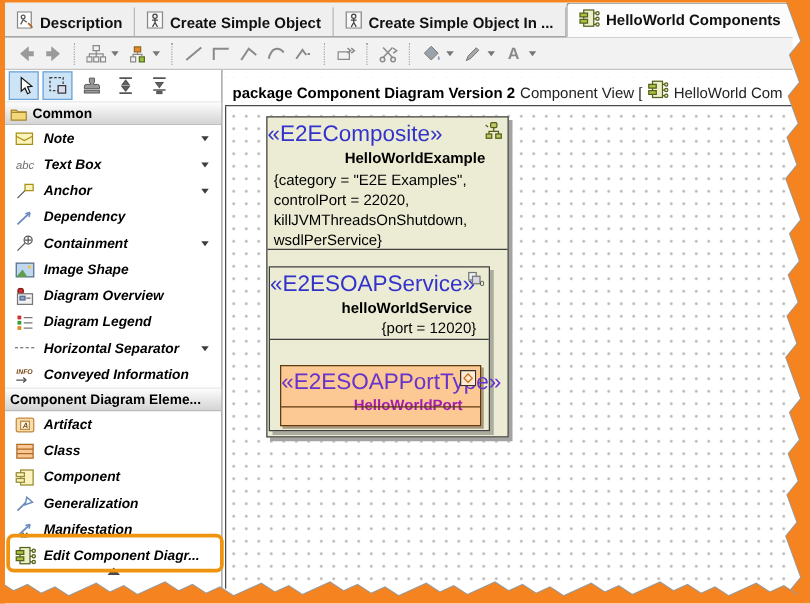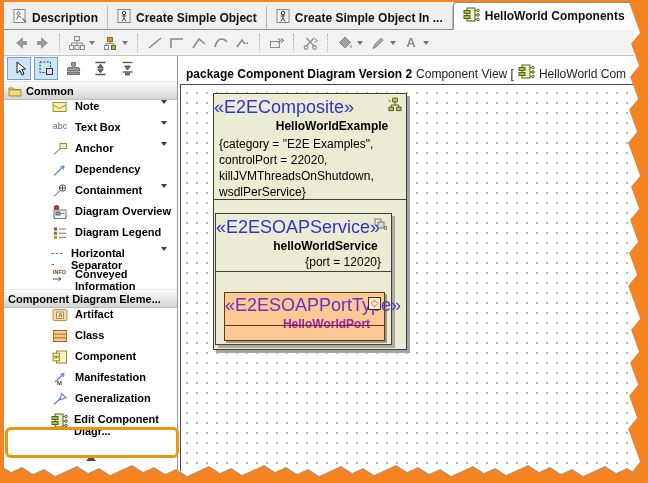--- a/index.html
+++ b/index.html
@@ -36,23 +36,23 @@
 
   
   .sidebar{position:absolute;left:4px;top:55px;width:173px;bottom:12px;background:#FFFFFF;
            border-right:1px solid #969696;z-index:3;}
   .pal-header{height:17px;background:linear-gradient(#FDFDFD,#D4D4D4);border-top:1px solid #E8E8E8;
            border-bottom:1px solid #BDBDBD;display:flex;align-items:center;gap:4px;
            padding:0 4px;font-size:11px;font-weight:bold;color:#000;}
   .toolsrow{height:26px;display:flex;align-items:center;gap:3px;padding-left:3px;}
   .toolbtn{width:22px;height:21px;display:flex;align-items:center;justify-content:center;border:1px solid transparent;}
   .toolbtn.sel{background:#CDE3F6;border:1px solid #6DA3D4;}
-  .pal-item{height:21px;display:flex;align-items:flex-start;gap:6px;padding-left:7px;
-            font-size:11px;font-weight:bold;color:#000;}
-  .pal-item .ic{width:18px;display:flex;justify-content:center;margin-left:40px;}
+  .pal-item{height:21px;display:flex;align-items:center;gap:6px;padding-left:7px;
+            font-size:11px;font-weight:bold;color:#000;font-style:italic;}
+  .pal-item .ic{width:18px;display:flex;justify-content:center;}
   .drop{width:0;height:0;border-left:3.5px solid transparent;border-right:3.5px solid transparent;
         border-top:4px solid #3D3D3D;margin-left:auto;margin-right:10px;}
   .callout{position:absolute;left:1px;top:372px;width:168px;height:25px;
            border:3px solid #F0930E;border-radius:6px;z-index:20;pointer-events:none;}
   .scrollind{position:absolute;left:0;right:0;bottom:6px;text-align:center;}
   .scrollind span{display:inline-block;width:0;height:0;border-left:5px solid transparent;
            border-right:5px solid transparent;border-bottom:6px solid #4A4A4A;}
 
   
   .canvas{position:absolute;left:179px;top:55px;right:12px;bottom:12px;background:#FFFFFF;
@@ -330,20 +330,30 @@
           <circle cx="10.5" cy="4" r="3.2" fill="#FFF" stroke="#555"></circle>
           <path d="M10.5 1.5 V6.5 M8 4 H13" stroke="#555" fill="none"></path>
         </svg>
       </span>
     <span>Containment</span>
     <span class="drop"></span>
   </div>
   <div class="pal-item">
     <span class="ic">
         <svg width="16" height="14">
+          <rect x="1" y="1.5" width="14" height="11" fill="#BFD8F0" stroke="#5A6C88"></rect>
+          <path d="M1 12.5 L6 6.5 L10 12.5 Z" fill="#5E9E4E"></path>
+          <circle cx="11.5" cy="4.5" r="1.4" fill="#F2C24A"></circle>
+        </svg>
+      </span>
+    <span>Image Shape</span>
+  </div>
+  <div class="pal-item">
+    <span class="ic">
+        <svg width="16" height="14">
           <circle cx="4.5" cy="2.8" r="2.2" fill="#CC3333" stroke="#881818"></circle>
           <rect x="2" y="5" width="12" height="8.5" fill="#F2F2F2" stroke="#777"></rect>
           <rect x="4" y="7" width="4" height="3" fill="#8CA4CC" stroke="#55678C"></rect>
           <path d="M9 8.5 h3.5" stroke="#777"></path>
         </svg>
       </span>
     <span>Diagram Overview</span>
   </div>
   <div class="pal-item">
     <span class="ic">
@@ -402,35 +412,35 @@
           <rect x="4.5" y="1" width="10" height="12" fill="#FCF3BE" stroke="#958A30"></rect>
           <rect x="1" y="3.2" width="6.5" height="3" fill="#FCF3BE" stroke="#958A30"></rect>
           <rect x="1" y="7.8" width="6.5" height="3" fill="#FCF3BE" stroke="#958A30"></rect>
         </svg>
       </span>
     <span>Component</span>
   </div>
   <div class="pal-item">
     <span class="ic">
         <svg width="16" height="14">
+          <path d="M2 12.5 L8.7 6" stroke="#6C8CC0" stroke-width="1.4" fill="none"></path>
+          <path d="M9.5 1.8 L14 5.8 L8 7.8 Z" fill="#FFF" stroke="#6C8CC0" stroke-width="1.2"></path>
+        </svg>
+      </span>
+    <span>Generalization</span>
+  </div>
+  <div class="pal-item">
+    <span class="ic">
+        <svg width="16" height="14">
           <path d="M3 11 L12 2.5" stroke="#6C8CC0" stroke-width="1.4" fill="none"></path>
           <path d="M12 2.5 L8.3 3.4 M12 2.5 L11.2 6" stroke="#6C8CC0" stroke-width="1.2" fill="none"></path>
           <text x="5" y="13.5" font-size="6" fill="#444">M</text>
         </svg>
       </span>
     <span>Manifestation</span>
-  </div>
-  <div class="pal-item">
-    <span class="ic">
-        <svg width="16" height="14">
-          <path d="M2 12.5 L8.7 6" stroke="#6C8CC0" stroke-width="1.4" fill="none"></path>
-          <path d="M9.5 1.8 L14 5.8 L8 7.8 Z" fill="#FFF" stroke="#6C8CC0" stroke-width="1.2"></path>
-        </svg>
-      </span>
-    <span>Generalization</span>
   </div>
   <div class="pal-item">
     <span class="ic">
         <svg width="17" height="16" viewBox="0 0 17 16">
           <use href="#gcomp"></use>
         </svg>
       </span>
     <span>Edit Component Diagr...</span>
   </div>
 

